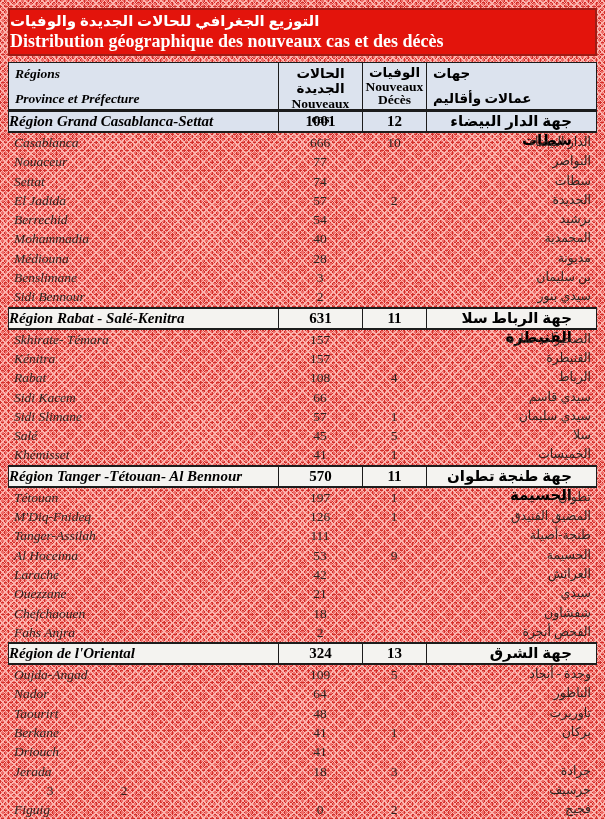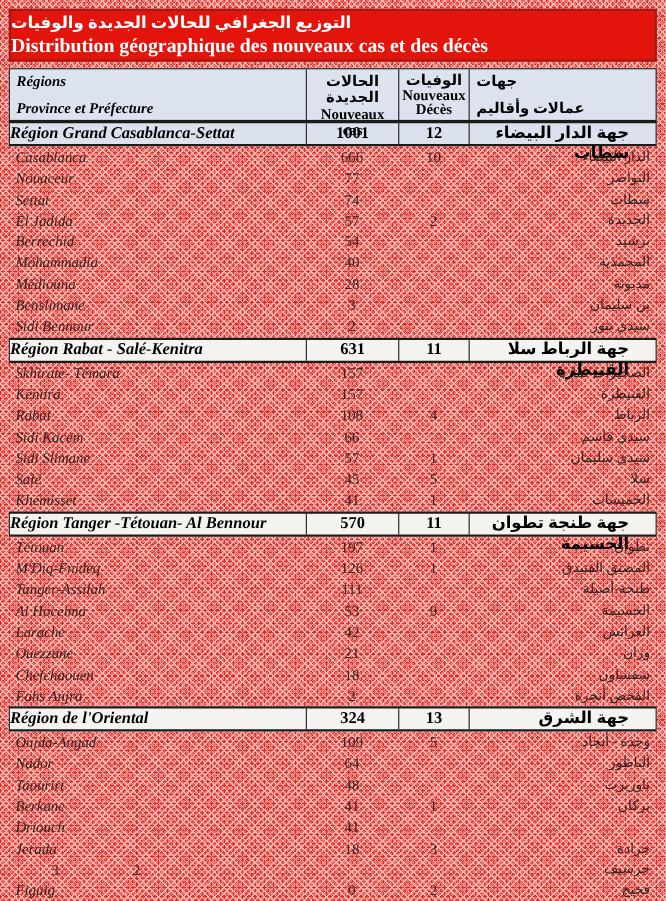--- a/index.html
+++ b/index.html
@@ -255,21 +255,21 @@
     <div class="c1">Larache</div>
     <div class="c2">42</div>
     <div class="c3"></div>
     <div class="c4">العرائش</div>
   </div>
 
   <div class="row detail-row">
     <div class="c1">Ouezzane</div>
     <div class="c2">21</div>
     <div class="c3"></div>
-    <div class="c4">وزان</div>
+    <div class="c4">سيدي</div>
   </div>
 
   <div class="row detail-row">
     <div class="c1">Chefchaouen</div>
     <div class="c2">18</div>
     <div class="c3"></div>
     <div class="c4">شفشاون</div>
   </div>
 
   <div class="row detail-row">

